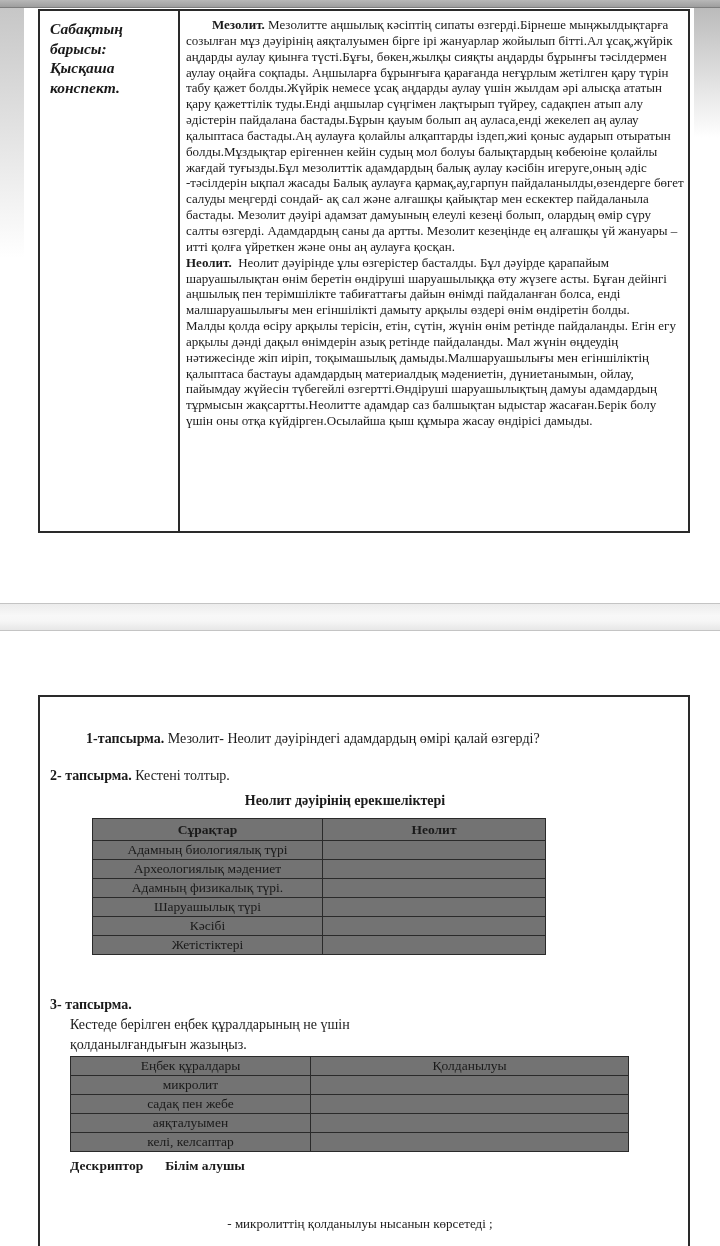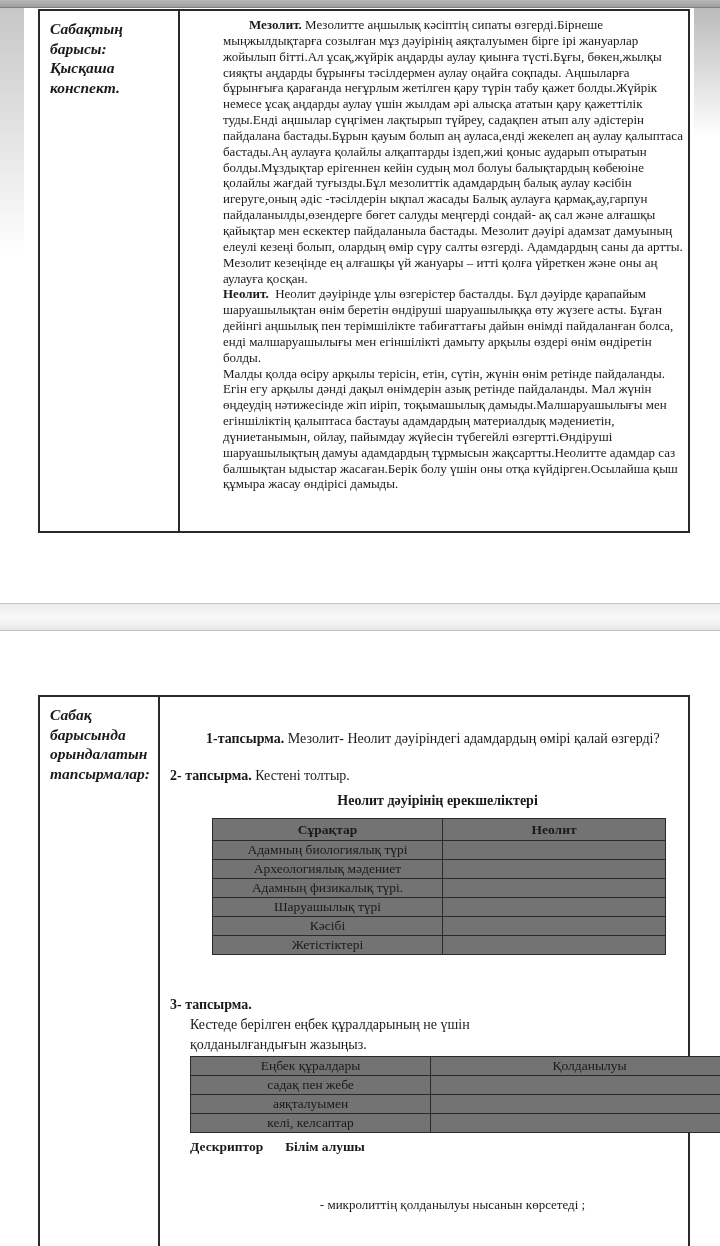--- a/index.html
+++ b/index.html
@@ -17,21 +17,21 @@
   .shade-right{position:absolute;right:0;top:8px;width:26px;height:130px;
     background:linear-gradient(to bottom,rgba(170,170,170,.8),rgba(255,255,255,0));}
   
   .page-break{position:absolute;left:0;top:603px;width:720px;height:26px;
     background:linear-gradient(#ececec,#f8f8f8 45%,#f6f6f6 65%,#e7e7e7);
     border-top:1px solid #c4c4c4;border-bottom:1px solid #c4c4c4;}
 
   
   .doc-table{position:absolute;left:38px;width:652px;border:2px solid #2a2a2a;
     display:flex;box-sizing:border-box;background:#fff;}
-  .t-top{top:9px;height:524px;gap:37px;}
+  .t-top{top:9px;height:524px;}
   .t-bottom{top:695px;height:551px;border-bottom:none;}
   .col-label{width:140px;box-sizing:border-box;border-right:2px solid #2a2a2a;
     padding:8px 8px 0 10px;font-weight:bold;font-style:italic;
     font-size:15.5px;line-height:19.5px;}
   .col-body{flex:1;box-sizing:border-box;padding:6px 4px 0 6px;}
 
   
   .body-p{margin:0;font-size:13px;line-height:15.85px;}
   .indent{text-indent:26px;}
 
@@ -70,21 +70,20 @@
   <div class="col-body">
     <p class="body-p indent"><span class="b">Мезолит.</span> <span>Мезолитте аңшылық кәсіптің сипаты өзгерді.Бірнеше мыңжылдықтарға созылған мұз дәуірінің аяқталуымен бірге ірі жануарлар жойылып бітті.Ал ұсақ,жүйрік аңдарды аулау қиынға түсті.Бұғы, бөкен,жылқы сияқты аңдарды бұрынғы тәсілдермен аулау оңайға соқпады. Аңшыларға бұрынғыға қарағанда неғұрлым жетілген қару түрін табу қажет болды.Жүйрік немесе ұсақ аңдарды аулау үшін жылдам әрі алысқа ататын қару қажеттілік туды.Енді аңшылар сүңгімен лақтырып түйреу, садақпен атып алу әдістерін пайдалана бастады.Бұрын қауым болып аң ауласа,енді жекелеп аң аулау қалыптаса бастады.Аң аулауға қолайлы алқаптарды іздеп,жиі қоныс аударып отыратын болды.Мұздықтар ерігеннен кейін судың мол болуы балықтардың көбеюіне қолайлы жағдай туғызды.Бұл мезолиттік адамдардың балық аулау кәсібін игеруге,оның әдіс -тәсілдерін ықпал жасады Балық аулауға қармақ,ау,гарпун пайдаланылды,өзендерге бөгет салуды меңгерді сондай- ақ сал және алғашқы қайықтар мен ескектер пайдаланыла бастады. Мезолит дәуірі адамзат дамуының  елеулі  кезеңі болып, олардың өмір сүру салты  өзгерді. Адамдардың саны да артты. Мезолит кезеңінде ең алғашқы үй жануары – итті қолға үйреткен және оны аң аулауға қосқан.</span></p>
     <p class="body-p"><span class="b">Неолит.</span>&nbsp; <span>Неолит  дәуірінде ұлы өзгерістер басталды. Бұл дәуірде  қарапайым шаруашылықтан өнім беретін өндіруші  шаруашылыққа өту  жүзеге асты. Бұған  дейінгі аңшылық пен терімшілікте  табиғаттағы  дайын өнімді пайдаланған болса, енді малшаруашылығы мен егіншілікті дамыту арқылы өздері өнім өндіретін болды.</span></p>
     <p class="body-p">Малды қолда өсіру арқылы терісін, етін, сүтін, жүнін өнім ретінде пайдаланды. Егін егу арқылы дәнді дақыл өнімдерін азық ретінде пайдаланды. Мал жүнін өңдеудің нәтижесінде жіп иіріп, тоқымашылық дамыды.Малшаруашылығы мен егіншіліктің қалыптаса бастауы адамдардың материалдық мәдениетін, дүниетанымын, ойлау, пайымдау жүйесін түбегейлі өзгертті.Өндіруші шаруашылықтың дамуы адамдардың тұрмысын жақсартты.Неолитте адамдар саз балшықтан ыдыстар жасаған.Берік болу үшін оны отқа күйдірген.Осылайша қыш құмыра жасау өндірісі дамыды.</p>
   </div>
 </div>
 
 <div class="page-break"></div>
 
 <div class="doc-table t-bottom">
-  <div class="col-label">Сабақ барысында орындалатын тапсырмалар:</div>
   <div class="col-body">
 
     <p class="task1-p"><span class="b">1-тапсырма.</span> <span>Мезолит- Неолит дәуіріндегі адамдардың өмірі қалай өзгерді?</span></p>
 
     <p class="task2-line"><span class="b">2- тапсырма.</span> <span>Кестені толтыр.</span></p>
 
     <div class="tbl-title">Неолит дәуірінің ерекшеліктері</div>
 
     <table class="inner t2">
       <tbody>
@@ -122,20 +121,24 @@
     <div class="task3-label">3- тапсырма.</div>
     <div class="task3-text">Кестеде берілген еңбек құралдарының не үшін қолданылғандығын жазыңыз.</div>
 
     <table class="inner t3">
       <tbody>
           <tr>
         <td class="q">Еңбек құралдары</td>
         <td>Қолданылуы</td>
       </tr>
       <tr>
+        <td class="q">микролит</td>
+        <td></td>
+      </tr>
+      <tr>
         <td class="q">садақ пен жебе</td>
         <td></td>
       </tr>
       <tr>
         <td class="q">аяқталуымен</td>
         <td></td>
       </tr>
       <tr>
         <td class="q">келі, келсаптар</td>
         <td></td>

